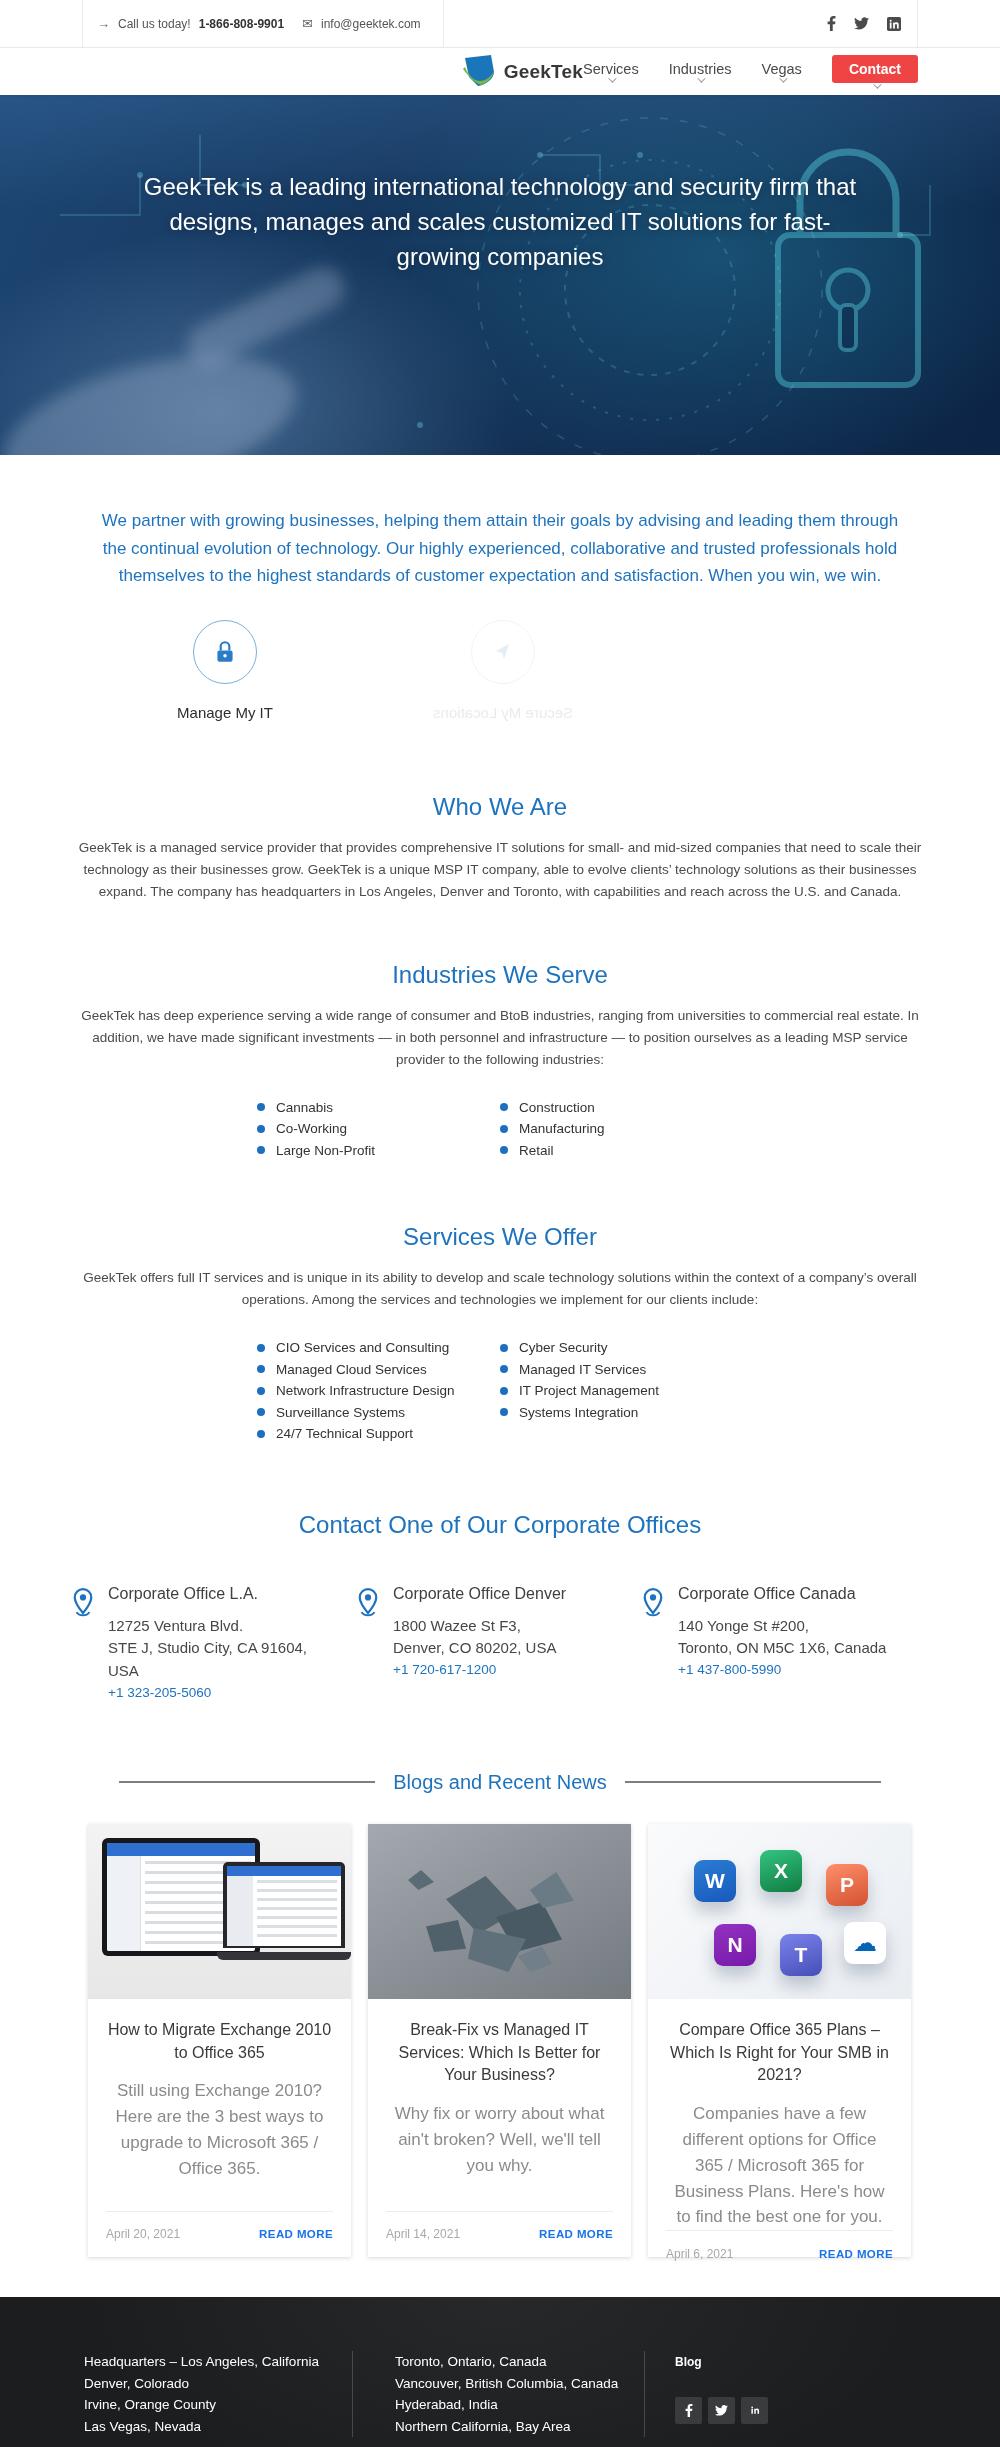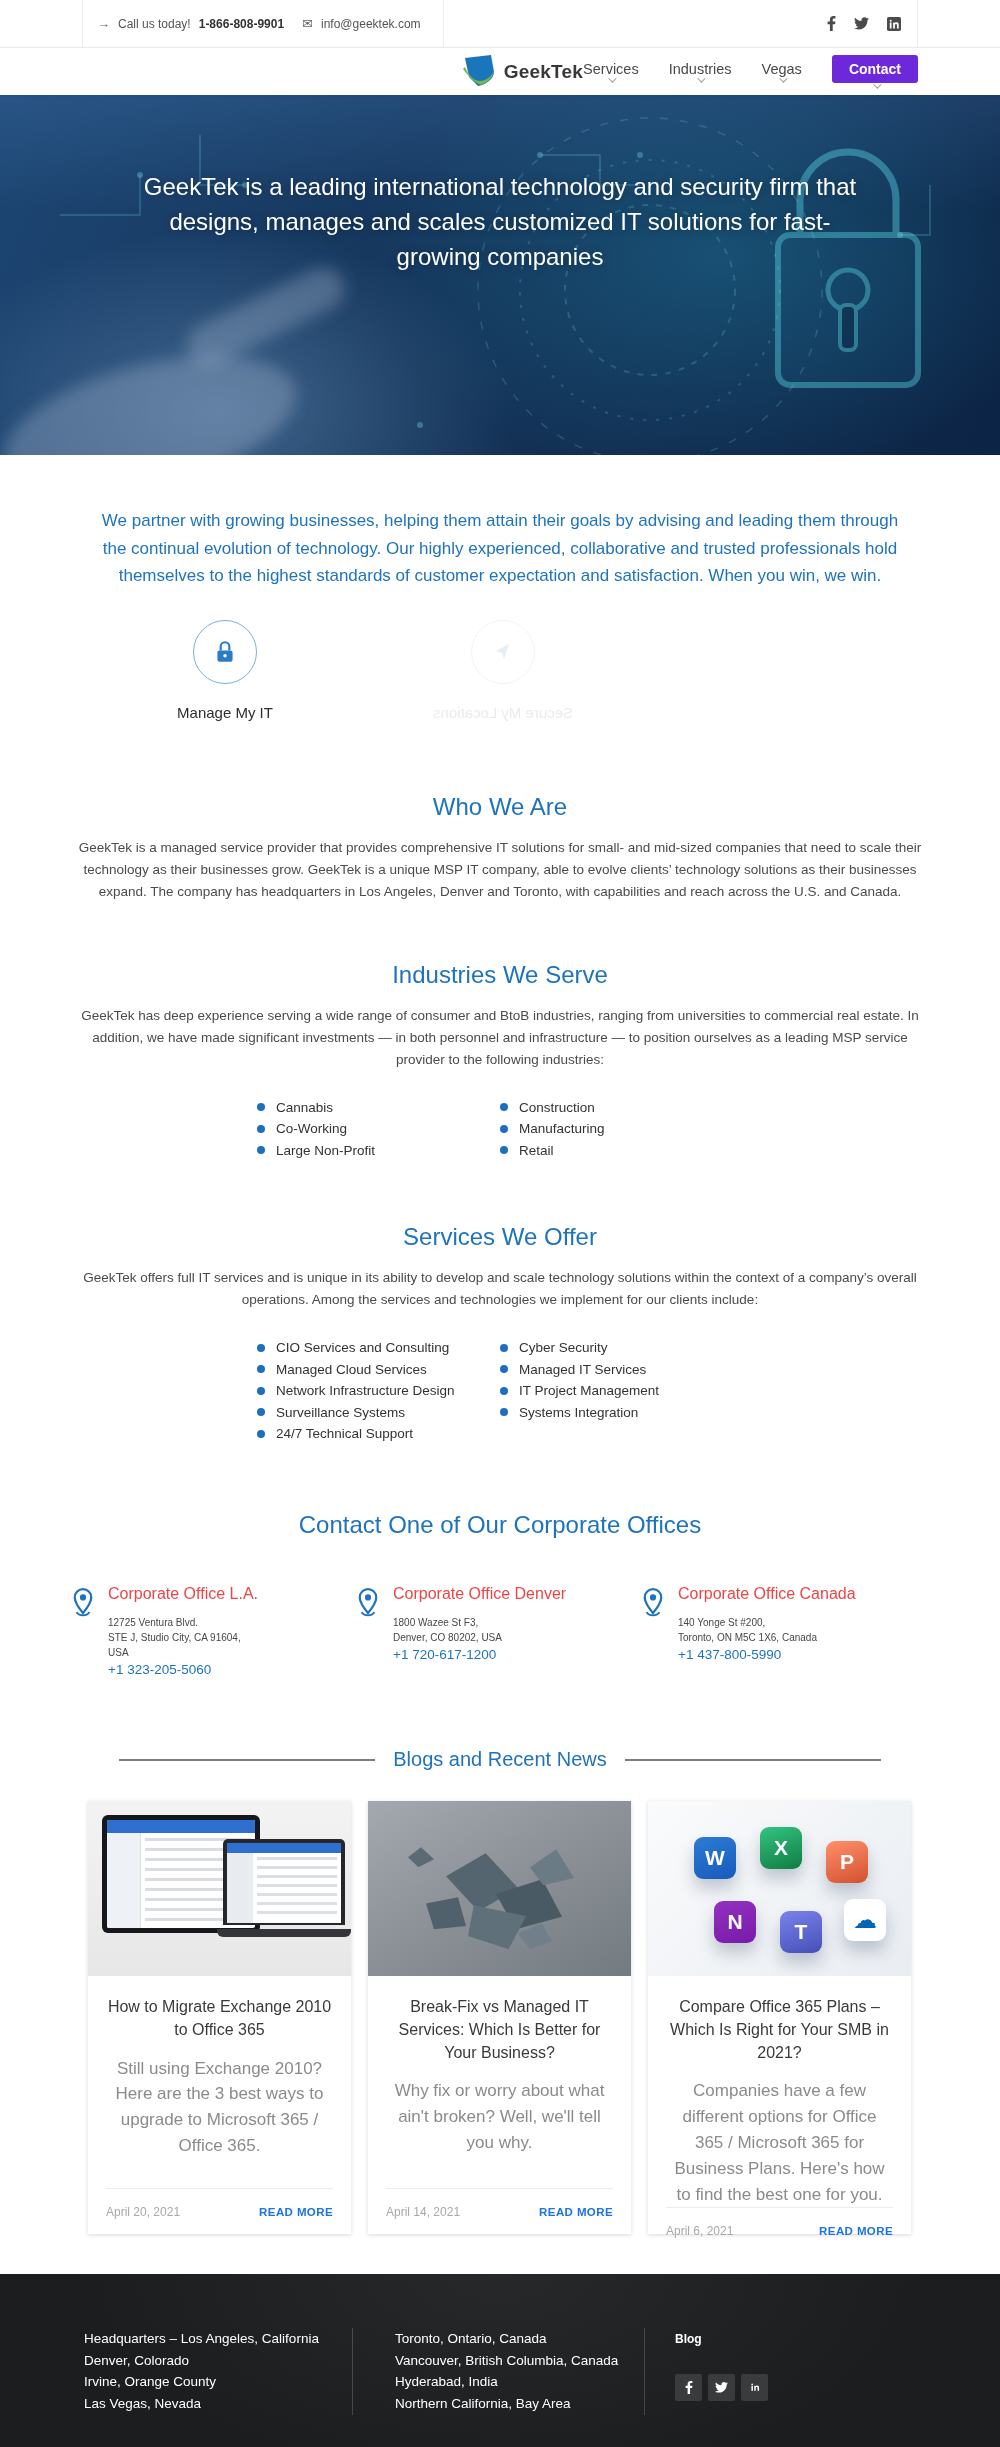--- a/index.html
+++ b/index.html
@@ -16,21 +16,21 @@
   .top-social { display:flex; align-items:center; gap:18px; padding-right:16px; }
   .top-social svg { display:block; }
 
   
   .navbar { height:47px; background:#fff; box-shadow:0 1px 3px rgba(0,0,0,.08); display:flex; align-items:center; justify-content:flex-end; padding:0 82px 0 84px; position:relative; z-index:5; }
   .logo { display:flex; align-items:center; gap:7px; }
   .logo-text { font-size:19px; font-weight:bold; color:#383838; letter-spacing:.2px; }
   .nav-menu { display:flex; align-items:center; gap:30px; }
   .nav-item { display:flex; align-items:center; gap:0; font-size:14.5px; color:#4a4a4a; cursor:pointer;flex-direction:column; }
   .chev { width:6px; height:6px; border-right:1.5px solid #9a9a9a; border-bottom:1.5px solid #9a9a9a; transform:rotate(45deg) translateY(-2px); display:inline-block; }
-  .contact-btn { background:#6d28d9; color:#fff; font-size:14px; font-weight:bold; padding:6px 17px; border:none; border-radius:3px; cursor:pointer; }
+  .contact-btn { background:#ef4444; color:#fff; font-size:14px; font-weight:bold; padding:6px 17px; border:none; border-radius:3px; cursor:pointer; }
   .after-btn { margin-left:2px; }
 
   
   .hero { height:360px; position:relative; overflow:hidden;
     background:
       radial-gradient(420px 260px at 22% 88%, rgba(130,170,210,.38), rgba(130,170,210,0) 70%),
       radial-gradient(500px 320px at 72% 45%, rgba(40,160,195,.30), rgba(40,160,195,0) 70%),
       linear-gradient(180deg, rgba(70,125,185,.28), rgba(70,125,185,0) 32%),
       linear-gradient(112deg, #1d4673 0%, #143459 48%, #0c2445 100%);
   }
@@ -61,22 +61,22 @@
   .cols-list { display:flex; justify-content:center; gap:0; margin-top:26px; }
   .col-list { width:243px; }
   .col-list li { list-style:none; display:flex; align-items:center; gap:11px; font-size:13.5px; color:#333; line-height:21.5px; }
   .dot { width:8px; height:8px; border-radius:50%; background:#1e6fbf; flex:none; }
 
   
   .offices { margin-top:66px; }
   .office-row { width:856px; margin:46px auto 0; display:flex; }
   .office { width:285px; display:flex; gap:14px; }
   .office-pin { flex:none; padding-top:2px; }
-  .office-name { color:#ef4444; font-size:16px; font-weight:500; margin-bottom:12px; }
-  .office-addr { font-size:10px; color:#474747; line-height:1.52; }
+  .office-name { color:#404040; font-size:16px; font-weight:500; margin-bottom:12px; }
+  .office-addr { font-size:15px; color:#474747; line-height:1.52; }
   .office-phone { display:inline-block; margin-top:1px; font-size:13.5px; color:#1e73be; text-decoration:none; }
 
   
   .blog { margin-top:70px; }
   .blog-heading { width:762px; margin:0 auto; display:flex; align-items:center; gap:18px; }
   .blog-heading .line { flex:1; height:2px; background:#7e7e7e; }
   .blog-heading .bh-text { color:#1e73be; font-size:20px; white-space:nowrap; }
   .cards { width:824px; margin:30px auto 0; display:flex; gap:17px; }
   .card { width:263px; height:433px; background:#fff; box-shadow:0 1px 4px rgba(0,0,0,.16); display:flex; flex-direction:column; }
   .card-img { height:175px; position:relative; overflow:hidden; flex:none; }

